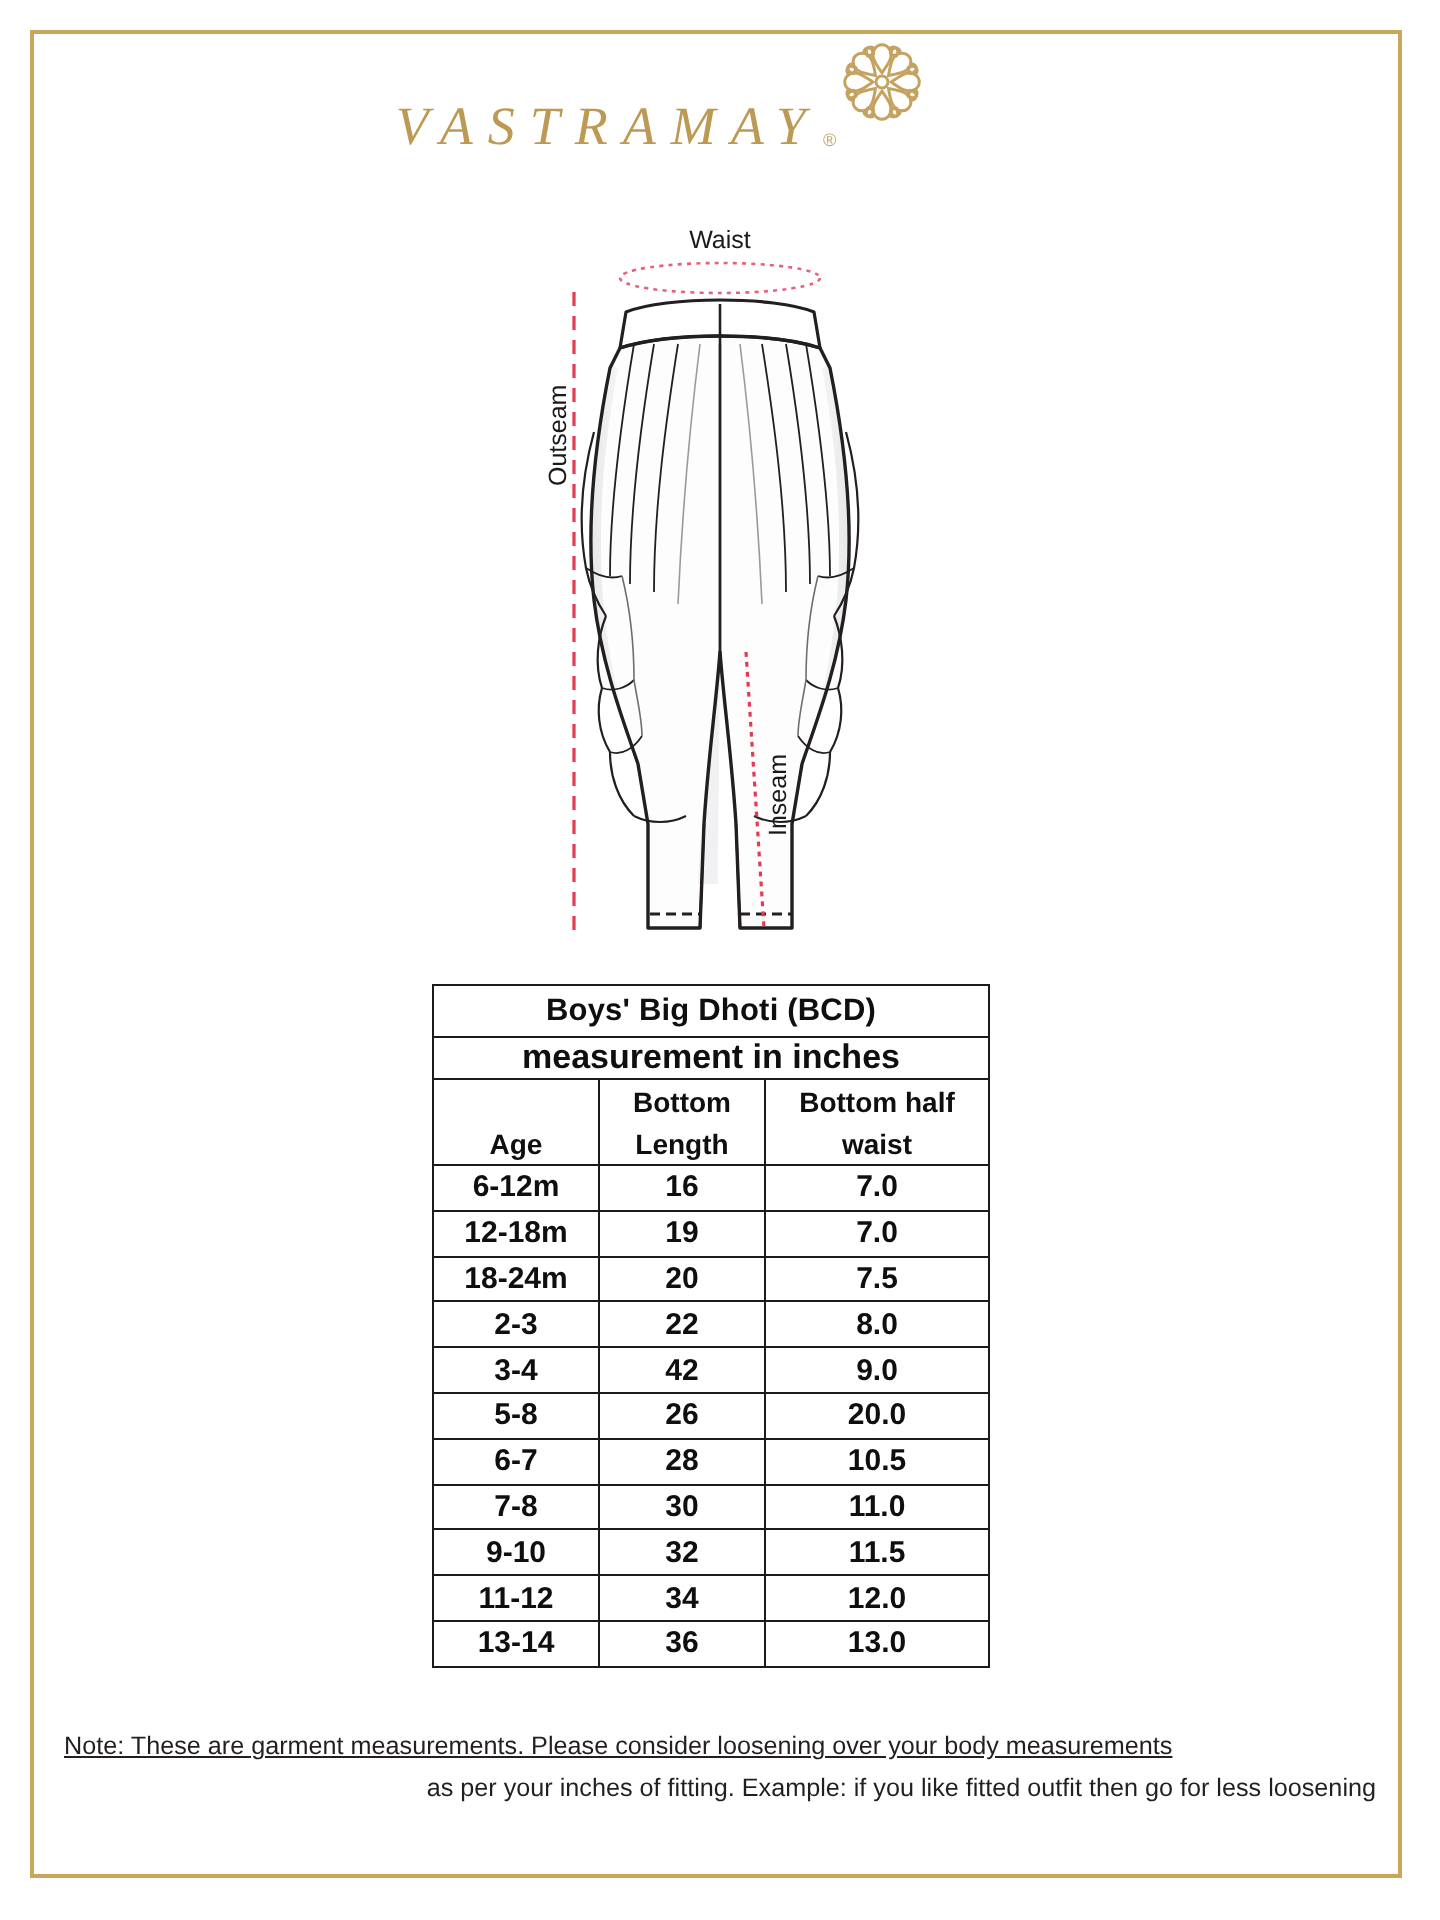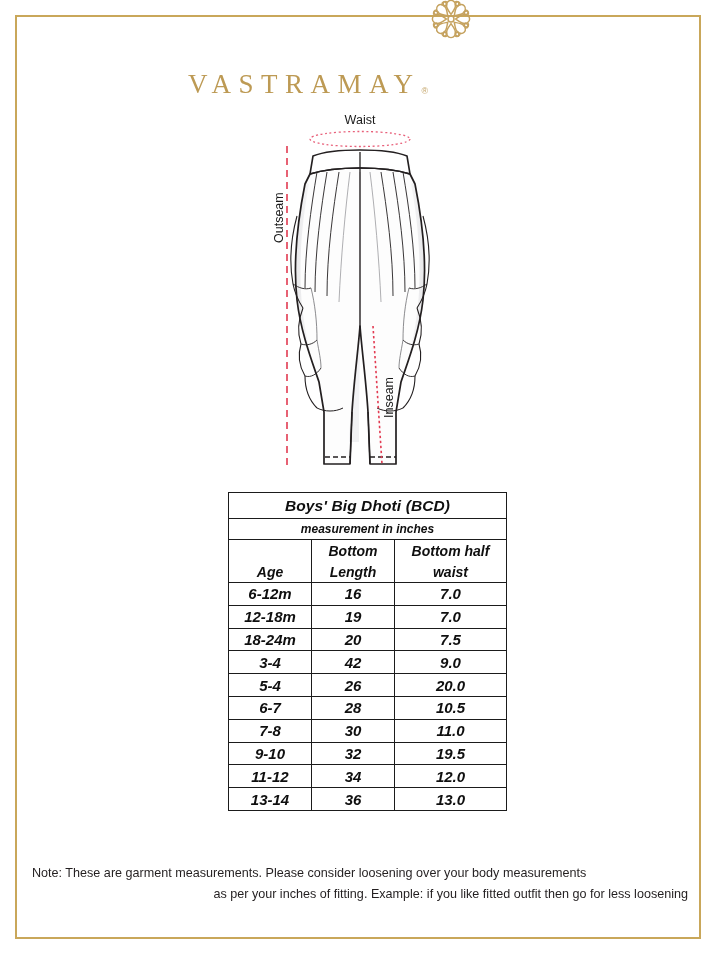--- a/index.html
+++ b/index.html
@@ -32,21 +32,23 @@
   }
 
   
   #brand {
     position: absolute;
     left: 0;
     top: 28px;
     width: 616px;
     height: 70px;
     display: flex;
+    align-items: center;
     justify-content: center;
+    font-style: italic;
   }
   #brand-inner {
     position: relative;
     display: flex;
     align-items: flex-end;
   }
   #wordmark {
     font-family: "Liberation Serif", serif;
     font-size: 27px;
     letter-spacing: 7.5px;
@@ -104,42 +106,41 @@
     font-size: 12.5px;
     color: #1a1a1a;
     transform: rotate(-90deg);
     transform-origin: left top;
     white-space: nowrap;
   }
 
   
   #size-table {
     position: absolute;
-    left: 228px;
+    left: 216px;
     top: 492px;
     width: 278px;
     border-collapse: collapse;
     table-layout: fixed;
-    font-style: italic;
   }
   #size-table td {
     border: 1.6px solid #1b1b1b;
     text-align: center;
     font-family: "Liberation Sans", sans-serif;
     font-weight: bold;
     color: #0f0f0f;
     padding: 0;
   }
   td.title-cell {
     font-size: 15.5px;
     height: 25px;
     letter-spacing: 0.1px;
   }
   td.subtitle-cell {
-    font-size: 12px;
+    font-size: 17px;
     height: 20px;
   }
   td.head-cell {
     font-size: 14px;
     height: 42px;
     line-height: 1.45;
     vertical-align: bottom;
     padding-bottom: 1px;
   }
   td.head-cell.age-head {
@@ -158,21 +159,21 @@
     position: absolute;
     left: 32px;
     top: 863px;
     width: 656px;
     font-size: 12.6px;
     color: #231f20;
     line-height: 1.65;
     text-align: right;
     font-family: "Liberation Sans", sans-serif;
   }
-  #note .line1 { display: block; text-align: left; }
+  #note .line1 { display: block; text-align: left; text-decoration: underline; }
   #note .line2 { display: block; text-align: right; }
 </style>
 </head>
 <body>
 
 <div id="page">
 
   <div id="frame"></div>
 
   <div id="brand">
@@ -363,43 +364,48 @@
           <td class="data-cell">12-18m</td>
           <td class="data-cell">19</td>
           <td class="data-cell">7.0</td>
         </tr>
         <tr>
           <td class="data-cell">18-24m</td>
           <td class="data-cell">20</td>
           <td class="data-cell">7.5</td>
         </tr>
         <tr>
+          <td class="data-cell">2-3</td>
+          <td class="data-cell">22</td>
+          <td class="data-cell">8.0</td>
+        </tr>
+        <tr>
           <td class="data-cell">3-4</td>
           <td class="data-cell">42</td>
           <td class="data-cell">9.0</td>
         </tr>
         <tr>
-          <td class="data-cell">5-4</td>
+          <td class="data-cell">5-8</td>
           <td class="data-cell">26</td>
           <td class="data-cell">20.0</td>
         </tr>
         <tr>
           <td class="data-cell">6-7</td>
           <td class="data-cell">28</td>
           <td class="data-cell">10.5</td>
         </tr>
         <tr>
           <td class="data-cell">7-8</td>
           <td class="data-cell">30</td>
           <td class="data-cell">11.0</td>
         </tr>
         <tr>
           <td class="data-cell">9-10</td>
           <td class="data-cell">32</td>
-          <td class="data-cell">19.5</td>
+          <td class="data-cell">11.5</td>
         </tr>
         <tr>
           <td class="data-cell">11-12</td>
           <td class="data-cell">34</td>
           <td class="data-cell">12.0</td>
         </tr>
         <tr>
           <td class="data-cell">13-14</td>
           <td class="data-cell">36</td>
           <td class="data-cell">13.0</td>

